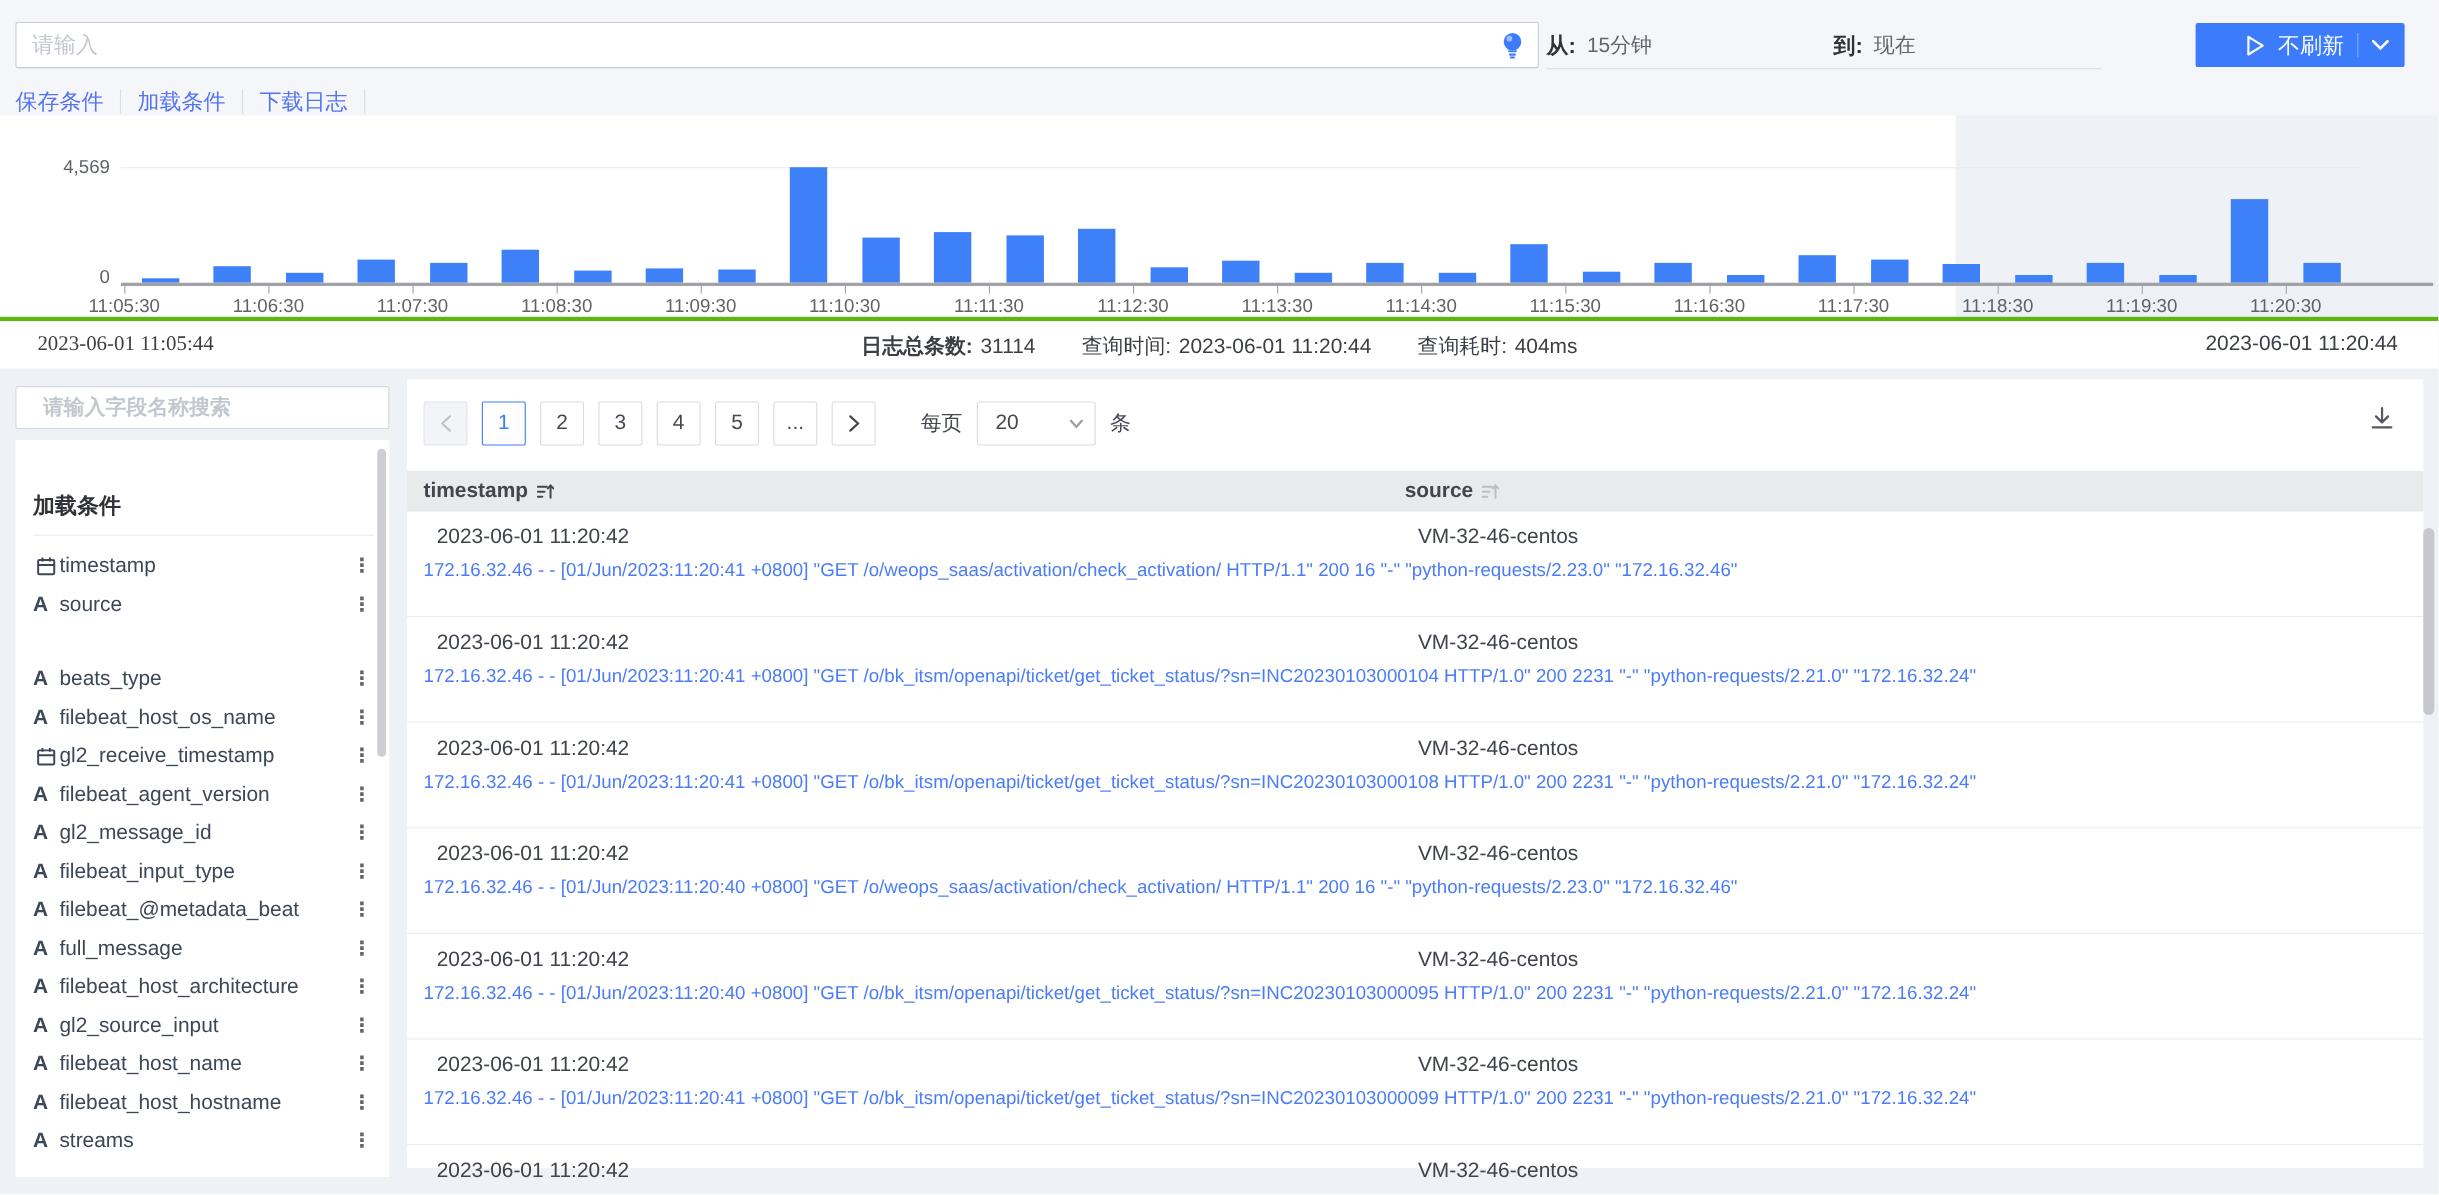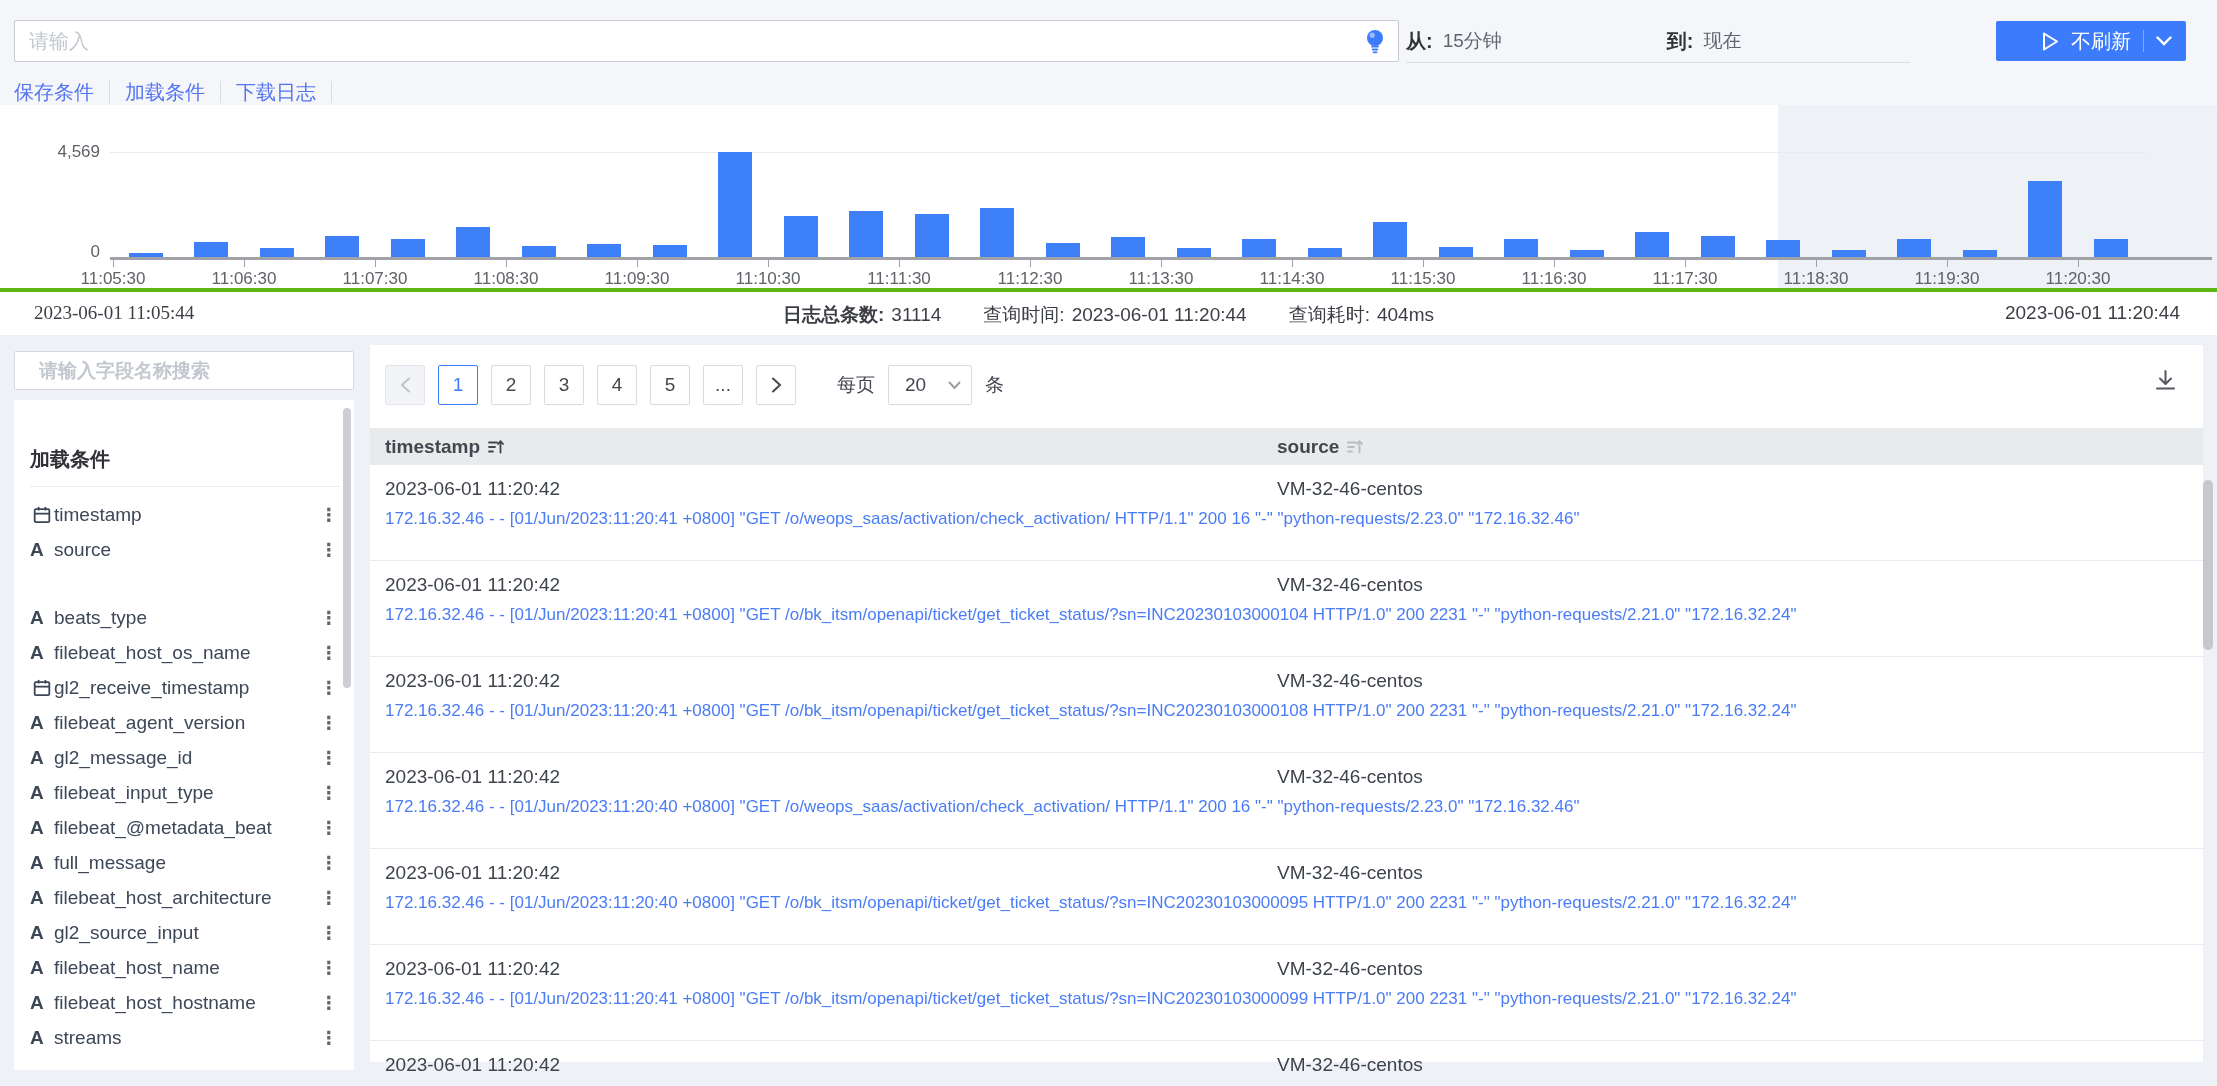--- a/index.html
+++ b/index.html
@@ -57,29 +57,29 @@
   .kebab{color:#63656e;font-size:18px;font-weight:bold;padding:0 2px;cursor:pointer;}
   .optional-block{margin-top:23px;}
   
   .main-panel{position:absolute;left:370px;top:345px;width:1833px;height:717px;background:#fff;}
   .pager{position:absolute;left:15px;top:20px;display:flex;align-items:center;gap:13px;}
   .pbox{width:40px;height:40px;border:1px solid #d9dbe0;border-radius:2px;background:#fff;display:flex;
         align-items:center;justify-content:center;font-size:19px;color:#45484f;cursor:pointer;box-sizing:border-box;}
   .pbox.disabled{background:#f2f4f7;border-color:#e2e4e9;color:#c0c4cc;cursor:default;}
   .pbox.active{border-color:#3c7cfc;color:#3c7cfc;}
   .per-page{margin-left:28px;font-size:19px;color:#45484f;}
-  .pselect{width:84px;height:40px;border:1px solid #d9dbe0;border-radius:2px;display:flex;align-items:center;
+  .pselect{width:108px;height:40px;border:1px solid #d9dbe0;border-radius:2px;display:flex;align-items:center;
         justify-content:space-between;padding:0 10px 0 16px;font-size:19px;color:#45484f;cursor:pointer;box-sizing:border-box;}
   .dl-btn{position:absolute;right:26px;top:24px;cursor:pointer;}
   .thead{position:absolute;left:0;top:83px;width:100%;height:37px;background:#e9eaec;display:grid;
         grid-template-columns:892px auto;align-items:center;padding-left:15px;box-sizing:border-box;}
   .th{font-size:19px;font-weight:bold;color:#42464e;display:flex;align-items:center;gap:8px;}
   .rows{position:absolute;left:0;top:120px;width:100%;}
   .lrow{height:82px;border-bottom:1px solid #e9ebee;padding:13px 0 0 15px;box-sizing:content-box;cursor:pointer;}
-  .lrow .l1{display:grid;grid-template-columns:892px auto;font-size:19px;color:#3e434c;}
+  .lrow .l1{display:grid;grid-template-columns:892px auto;font-size:19px;color:#3e434c;margin-left:12px;}
   .lrow .l2{margin-top:9px;font-size:17px;color:#4a7cf5;white-space:nowrap;overflow:hidden;}
   
   .page-scroll{position:absolute;left:2203px;top:480px;width:10px;height:170px;background:#c6c8ce;border-radius:5px;cursor:pointer;}
 </style>
 </head>
 <body>
 
 <div id="app">
   <div class="top-band"></div>
 

